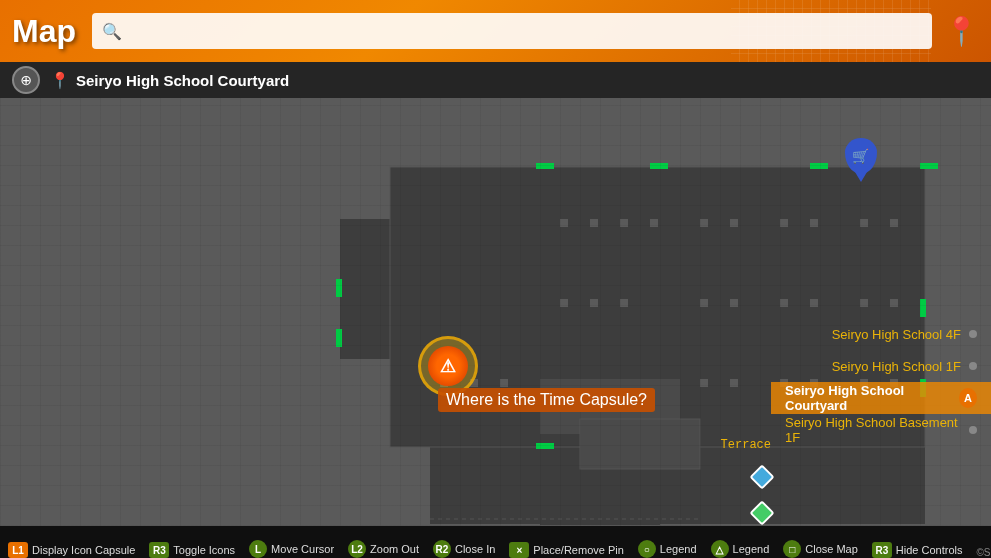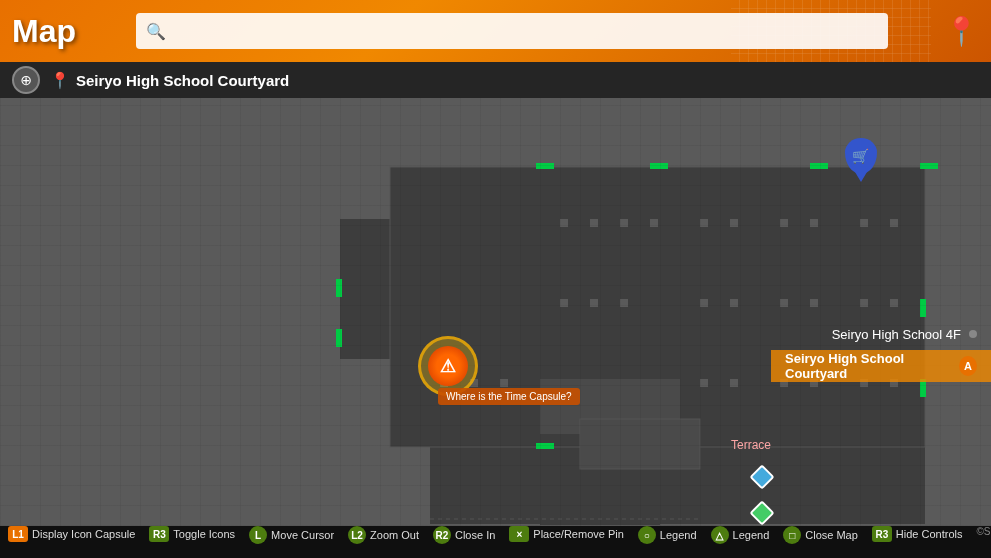--- a/index.html
+++ b/index.html
@@ -15,21 +15,20 @@
     
     #header {
       position: absolute;
       top: 0; left: 0; right: 0;
       height: 62px;
       background: linear-gradient(135deg, #e87000 0%, #f08800 40%, #cc5500 100%);
       display: flex;
       align-items: center;
       padding: 0 12px;
       z-index: 10;
-      gap: 44px;
     }
     #header-title {
       color: white;
       font-size: 32px;
       font-weight: bold;
       margin-right: 16px;
       text-shadow: 2px 2px 4px rgba(0,0,0,0.5);
     }
     #search-bar {
       flex: 1;
@@ -141,44 +140,45 @@
       top: 220px;
       width: 220px;
       z-index: 5;
     }
     .floor-item {
       height: 32px;
       display: flex;
       align-items: center;
       padding: 0 14px;
       font-size: 13px;
-      color: #ffffff;
+      color: #eab308;
       cursor: pointer;
       justify-content: flex-end;
     }
     .floor-item.active {
       background: rgba(240,136,0,0.8);
       color: white;
       font-weight: bold;
     }
     .floor-item .floor-dot {
       width: 8px;
       height: 8px;
       border-radius: 50%;
       background: #888;
       margin-left: 8px;
       flex-shrink: 0;
     }
     #terrace-label {
       position: absolute;
       right: 220px;
       top: 340px;
-      color: #fca5a5;
+      color: #eab308;
       font-size: 12px;
       z-index: 5;
+      font-family: Liberation Mono, monospace;
     }
 
     
     #quest-marker {
       position: absolute;
       top: 238px;
       left: 418px;
       z-index: 8;
     }
     #quest-circle-outer {
@@ -203,21 +203,21 @@
       color: white;
       font-size: 18px;
       font-weight: bold;
     }
     #quest-tooltip {
       position: absolute;
       top: 52px;
       left: 20px;
       background: rgba(200,80,0,0.9);
       color: white;
-      font-size: 10px;
+      font-size: 16px;
       padding: 3px 8px;
       border-radius: 3px;
       white-space: nowrap;
     }
 
     
     #shop-marker {
       position: absolute;
       top: 40px;
       left: 845px;
@@ -284,21 +284,21 @@
       border: 2px solid white;
     }
 
     
     #bottom-bar {
       position: absolute;
       bottom: 0; left: 0; right: 0;
       height: 32px;
       background: rgba(10,10,10,0.92);
       display: flex;
-      align-items: flex-start;
+      align-items: flex-end;
       padding: 0 8px;
       z-index: 10;
       gap: 0;
     }
     .bottom-control {
       display: flex;
       align-items: center;
       margin-right: 14px;
       font-size: 11px;
       color: #ddd;
@@ -439,24 +439,32 @@
     <div id="quest-tooltip">Where is the Time Capsule?</div>
   </div>
 
   <div id="terrace-label">Terrace</div>
 
   <div id="floor-list">
   <div class="floor-item">
         <span>Seiryo High School 4F</span>
         <div class="floor-dot"></div>
       </div>
+      <div class="floor-item">
+        <span>Seiryo High School 1F</span>
+        <div class="floor-dot"></div>
+      </div>
       <div class="floor-item active">
         <span>Seiryo High School Courtyard</span>
         <span style="background: rgb(232, 112, 0); color: white; border-radius: 50%; width: 20px; height: 20px; display: inline-flex; align-items: center; justify-content: center; font-size: 11px; font-weight: bold; margin-left: 8px;">A</span>
       </div>
+      <div class="floor-item">
+        <span>Seiryo High School Basement 1F</span>
+        <div class="floor-dot"></div>
+      </div>
     </div>
 
   <div id="courtyard-marker">
     <div id="courtyard-diamond"></div>
   </div>
 
   <div id="basement-marker">
     <div id="basement-diamond"></div>
   </div>
 

